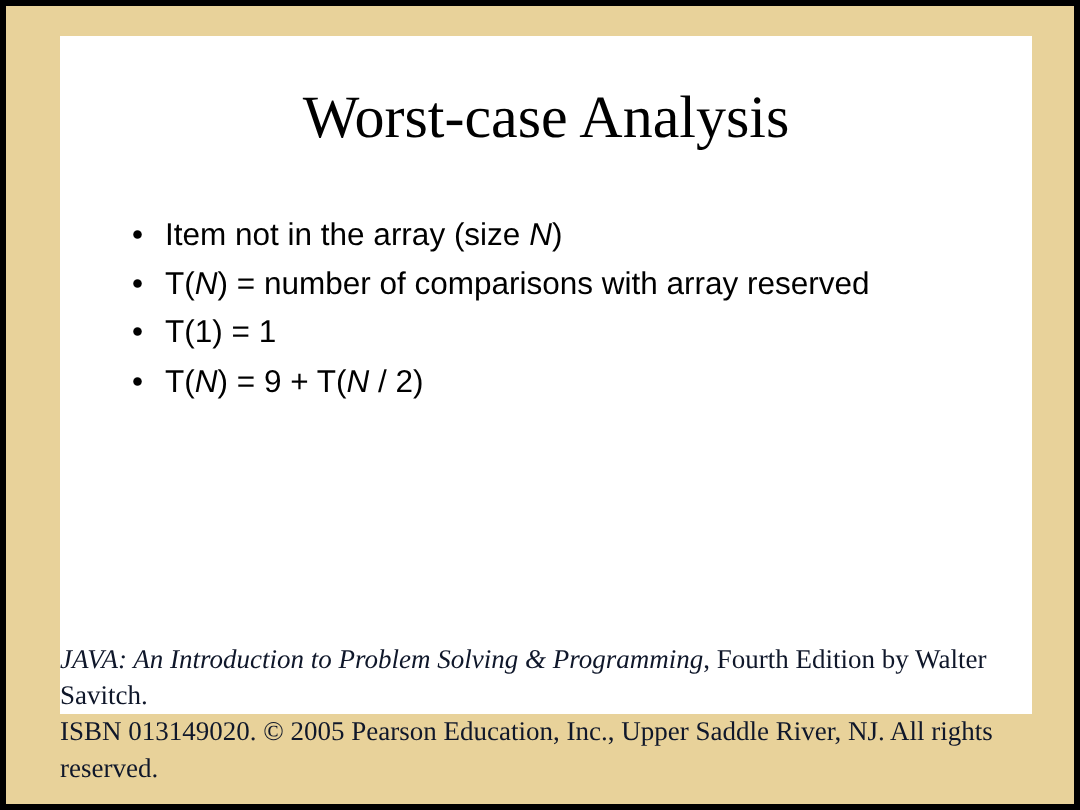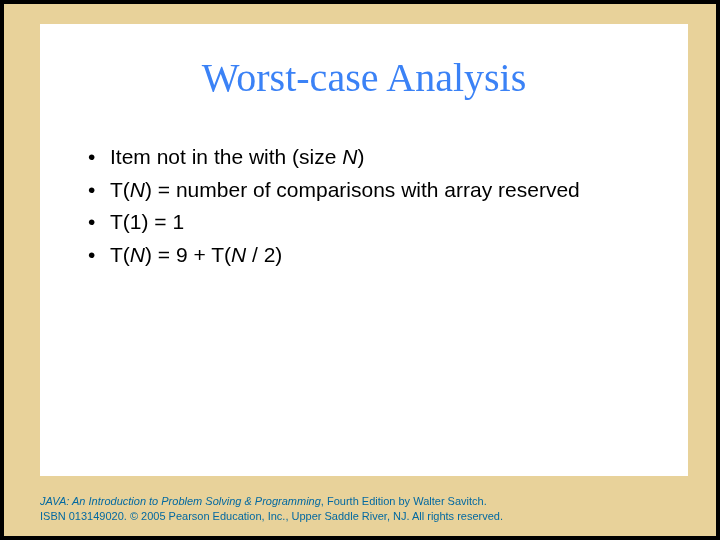--- a/index.html
+++ b/index.html
@@ -26,21 +26,21 @@
     top: 20px;
     width: 648px;
     height: 452px;
     background: #fff;
     box-sizing: border-box;
   }
   .title {
     font-family: "Times New Roman", Times, serif;
     font-size: 40px;
     font-weight: 400;
-    color: #3b82f6;
+    color: #000000;
     text-align: center;
     margin-top: 30px;
     margin-bottom: 40px;
   }
   .bullets {
     font-family: Arial, Helvetica, sans-serif;
     font-size: 21px;
     color: #000;
     padding-left: 48px;
     padding-right: 30px;
@@ -57,41 +57,41 @@
   }
   .bullet-text {
     flex: 1;
   }
   .ital { font-style: italic; }
   .footer {
     position: absolute;
     left: 36px;
     bottom: 12px;
     width: 648px;
-    font-family: Liberation Sans, sans-serif;
+    font-family: Liberation Serif, serif;
     font-style: italic;
-    font-size: 11px;
-    color: #0369a1;
+    font-size: 18px;
+    color: #0f172a;
     line-height: 1.35;
   }
   .footer .book { font-style: italic; }
   .footer .rest { font-style: normal; }
 </style>
 </head>
 <body>
 
 <div class="slide">
   <div class="content-area">
     <div class="title">Worst-case Analysis</div>
     <div class="bullets">
 
       <div class="bullet-row">
         <span class="bullet-dot">•</span>
         <span class="bullet-text">
-          <span>Item not in the with (size </span><span class="ital">N</span><span>)</span>
+          <span>Item not in the array (size </span><span class="ital">N</span><span>)</span>
         </span>
       </div>
 
       <div class="bullet-row">
         <span class="bullet-dot">•</span>
         <span class="bullet-text">
           <span>T(</span><span class="ital">N</span><span>) = number of comparisons with array reserved</span>
         </span>
       </div>
 

